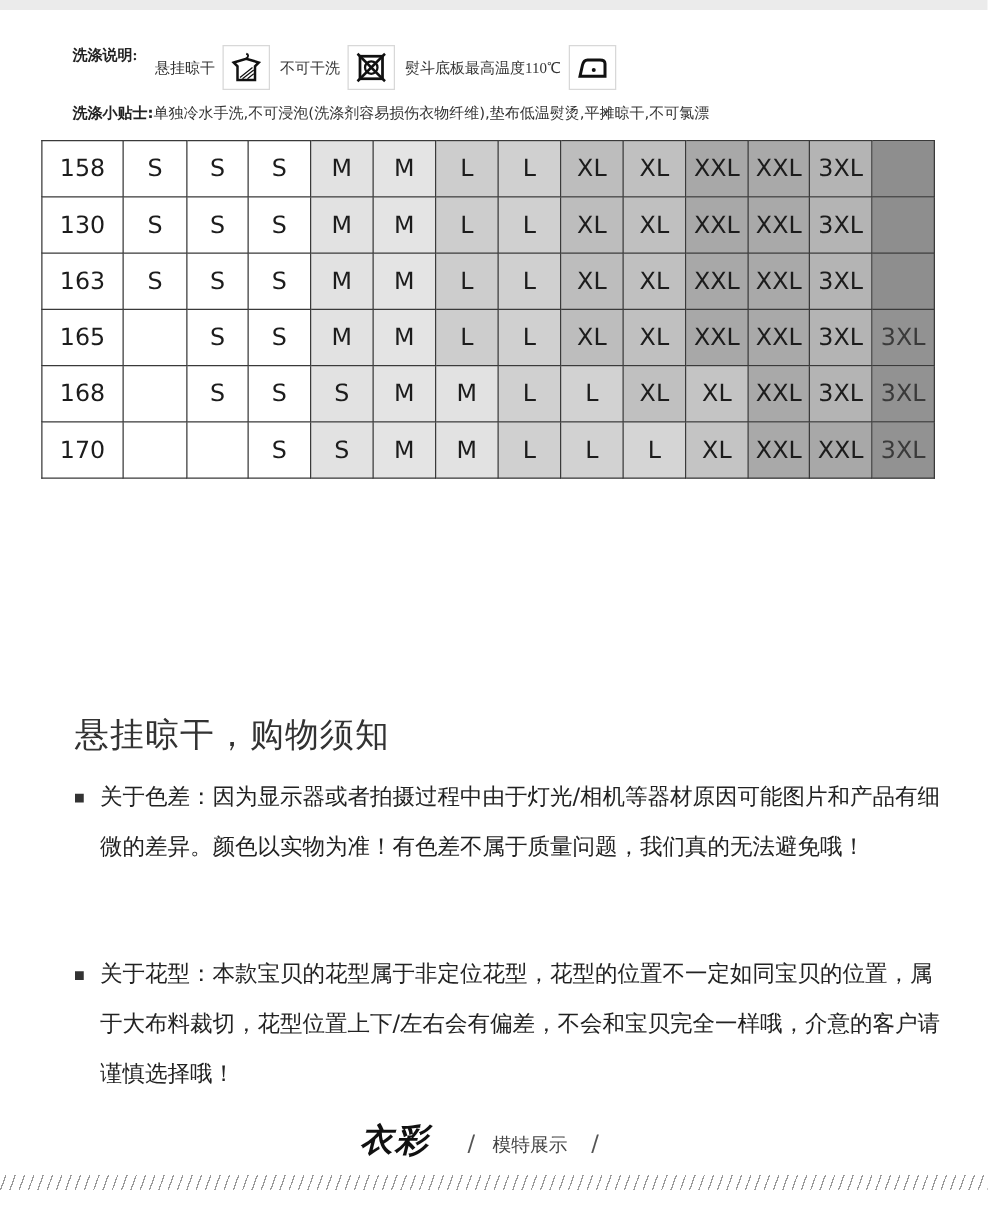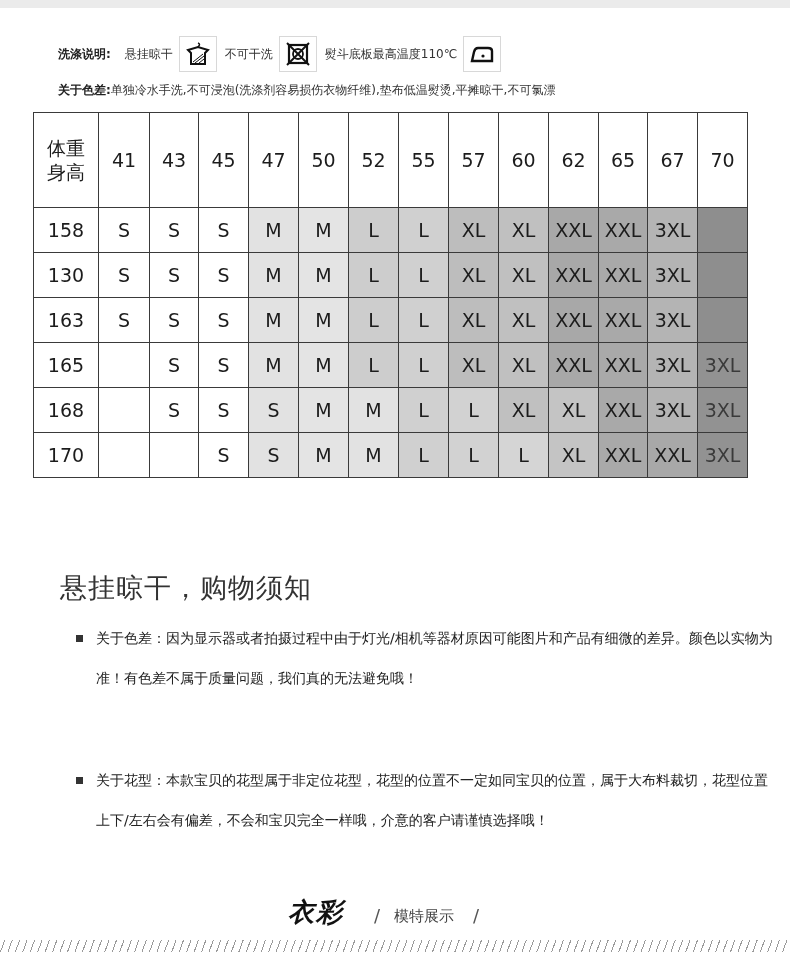--- a/index.html
+++ b/index.html
@@ -1,37 +1,37 @@
 <!DOCTYPE html>
 <html><head>
 <meta charset="utf-8">
 <style>
   html, body { margin: 0; padding: 0; }
   body {
     width: 790px; height: 966px; background: #ffffff; position: relative; overflow: hidden;
     font-family: "DejaVu Sans", "Liberation Sans", sans-serif; color: #222;
   }
   .topbar { position: absolute; left: 0; top: 0; width: 790px; height: 8px; background: #ebebeb; }
-  .care-row { position: absolute; left: 58px; top: 36px; height: 36px; display: flex; align-items: center; font-size: 12px; color: #333; white-space: nowrap; }
+  .care-row { position: absolute; left: 58px; top: 36px; height: 36px; display: flex; font-size: 12px; color: #333; white-space: nowrap; font-family: Liberation Serif, serif; }
   .care-row .lbl { font-weight: bold; color: #222; margin-right: 14px; font-size: 12px; }
   .care-item { display: flex; align-items: center; margin-right: 8px; }
   .care-item .txt { margin-right: 6px; letter-spacing: 0px; }
   .icon-box { width: 36px; height: 34px; border: 1px solid #d8d8d8; display: flex; align-items: center; justify-content: center; background: #fff; }
   .icon-box svg { width: 26px; height: 26px; }
   .tips { position: absolute; left: 58px; top: 82px; font-size: 12px; color: #333; white-space: nowrap; }
   .tips .lbl { font-weight: bold; color: #222; }
 
   table.size { position: absolute; left: 33px; top: 112px; border-collapse: collapse; table-layout: fixed; width: 713px; }
   table.size td { border: 1.5px solid #3a3a3a; text-align: center; vertical-align: middle; font-size: 19px; color: #1c1c1c; padding: 0; height: 44px; }
   table.size tr.head td { height: 94px; background: #fff; font-size: 19px; }
   table.size td.corner { font-size: 19px; line-height: 24px; }
   table.size td.rowh { background: #fff; }
 
   .notice-title { position: absolute; left: 60px; top: 570px; font-size: 27px; color: #333; letter-spacing: 1px; }
-  .notice { position: absolute; left: 76px; width: 700px; font-size: 14px; color: #222; line-height: 40px; }
+  .notice { position: absolute; left: 60px; width: 700px; font-size: 18px; color: #222; line-height: 40px; }
   .notice .bullet { position: absolute; left: 0; top: 17px; width: 7px; height: 7px; background: #333; }
   .notice .body { margin-left: 20px; }
   .n1 { top: 618px; }
   .n2 { top: 760px; }
 
   .footer { position: absolute; left: 0; top: 895px; width: 790px; height: 40px; }
   .brand { position: absolute; left: 288px; top: 0px; font-family: "DejaVu Serif", serif; font-style: italic; font-weight: bold; font-size: 26px; color: #111; letter-spacing: 2px; }
   .slash1 { position: absolute; left: 374px; top: 10px; font-size: 18px; color: #555; }
   .showcase { position: absolute; left: 394px; top: 12px; font-size: 15px; color: #444; }
   .slash2 { position: absolute; left: 473px; top: 10px; font-size: 18px; color: #555; }
@@ -71,60 +71,41 @@
     <span class="icon-box">
       <svg viewBox="0 0 26 26">
           <path d="M3 20 L23 20 L23 10 Q23 7 19 7 L9 7 Q6 7 5 11 Z" fill="none" stroke="#111" stroke-width="2.4"></path>
           <circle cx="14" cy="15" r="1.6" fill="#111"></circle>
         </svg>
     </span>
   </div>
 </div>
 
 <div class="tips">
-  <span class="lbl">关于色差:</span><span>单独冷水手洗,不可浸泡(洗涤剂容易损伤衣物纤维),垫布低温熨烫,平摊晾干,不可氯漂</span>
+  <span class="lbl">洗涤小贴士:</span><span>单独冷水手洗,不可浸泡(洗涤剂容易损伤衣物纤维),垫布低温熨烫,平摊晾干,不可氯漂</span>
 </div>
 
 <table class="size">
   <colgroup>
     <col style="width:65px">
       <col style="width:51px">
       <col style="width:49px">
       <col style="width:50px">
       <col style="width:50px">
       <col style="width:50px">
       <col style="width:50px">
       <col style="width:50px">
       <col style="width:50px">
       <col style="width:50px">
       <col style="width:50px">
       <col style="width:49px">
       <col style="width:50px">
       <col style="width:50px">
   </colgroup>
   <tbody id="size-body">
-    <tr class="head">
-      <td class="corner">
-          <div>体重</div>
-          <div>身高</div>
-        </td>
-    <td>41</td>
-        <td>43</td>
-        <td>45</td>
-        <td>47</td>
-        <td>50</td>
-        <td>52</td>
-        <td>55</td>
-        <td>57</td>
-        <td>60</td>
-        <td>62</td>
-        <td>65</td>
-        <td>67</td>
-        <td>70</td>
-      </tr>
       <tr>
         <td class="rowh">158</td>
         <td style="background: rgb(255, 255, 255);">S</td>
         <td style="background: rgb(255, 255, 255);">S</td>
         <td style="background: rgb(255, 255, 255);">S</td>
         <td style="background: rgb(226, 226, 226);">M</td>
         <td style="background: rgb(228, 228, 228);">M</td>
         <td style="background: rgb(205, 205, 205);">L</td>
         <td style="background: rgb(208, 208, 208);">L</td>
         <td style="background: rgb(189, 189, 189);">XL</td>

